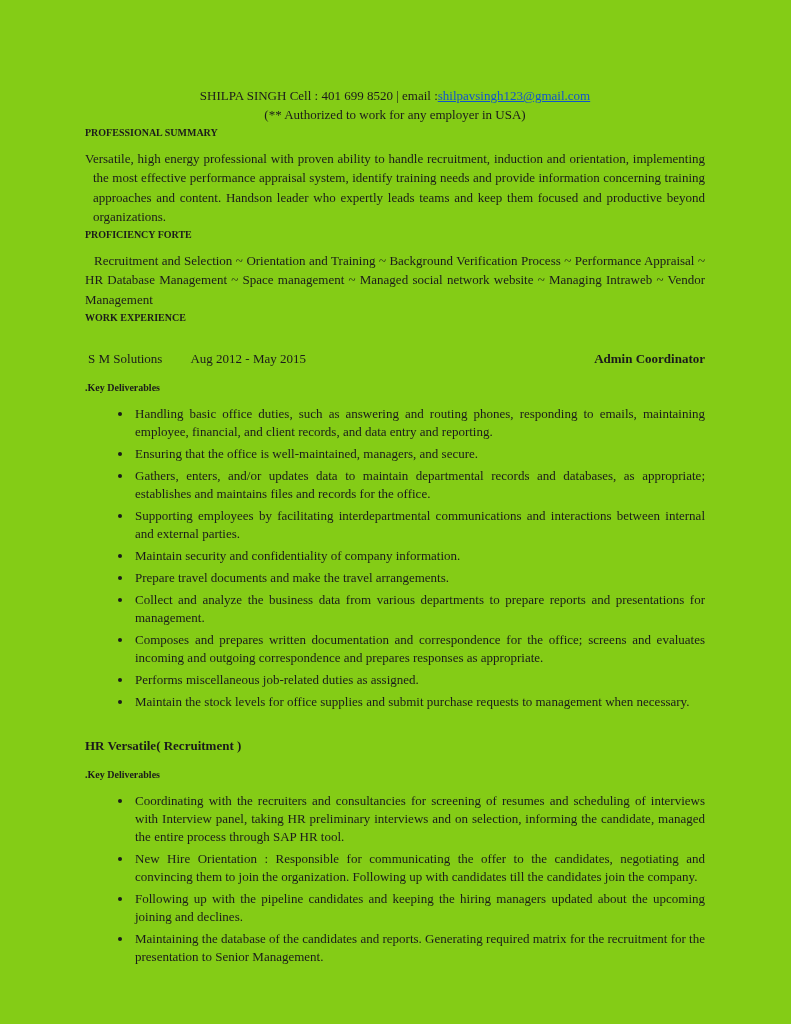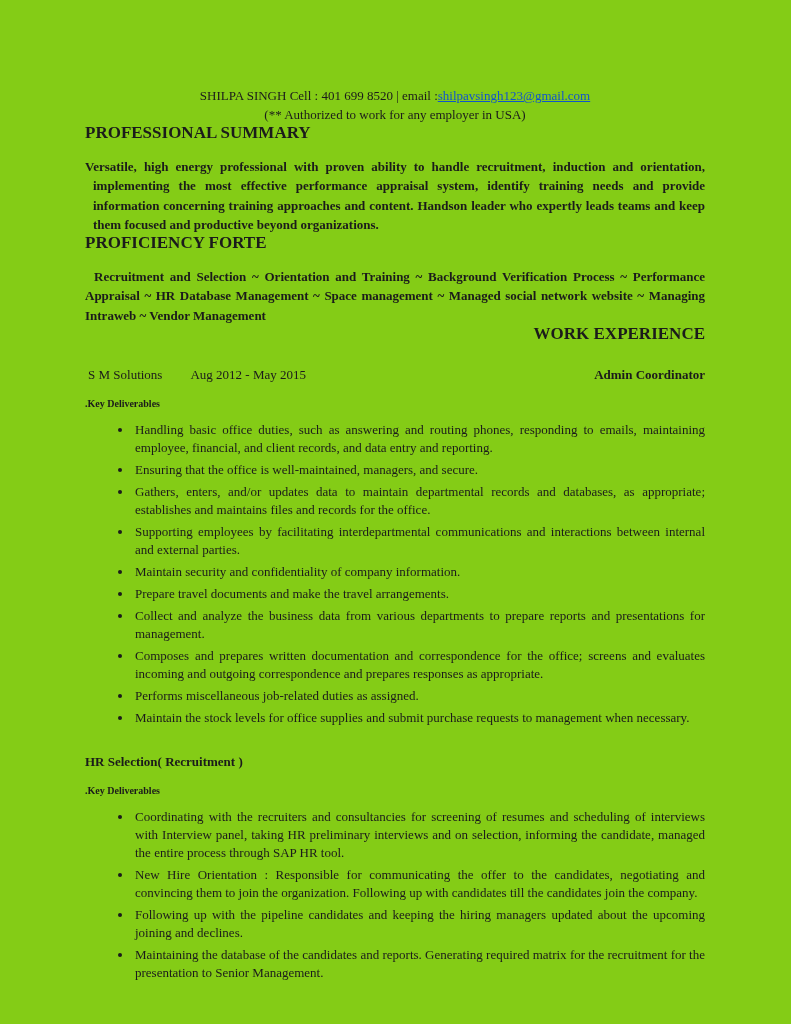--- a/index.html
+++ b/index.html
@@ -16,33 +16,32 @@
     font-size: 13px;
     color: #1b1b1b;
   }
   .doc-header { text-align: center; line-height: 19px; }
   .doc-header .email-link {
     color: #1155CC;
     text-decoration: underline;
     cursor: pointer;
   }
   h2.section {
-    font-size: 17px;
+    font-size: 10px;
     font-weight: bold;
     margin: 0;
     line-height: 17px;
   }
   .h-summary { margin-top: 32px; }
   .h-forte { margin-top: 15px; }
-  .h-work { margin-top: 14px; text-align: right; }
+  .h-work { margin-top: 14px; }
   p.body-text {
-    margin: 16px 0 0 0;
+    margin: 8px 0 0 0;
     text-align: justify;
     line-height: 19.3px;
-    font-weight: bold;
   }
   p.summary { padding-left: 8px; text-indent: -8px; }
   p.forte { text-indent: 9px; }
   .job-row {
     display: flex;
     justify-content: space-between;
     align-items: baseline;
     line-height: 18px;
     margin-top: 24px;
   }
@@ -107,21 +106,21 @@
         <li>Prepare travel documents and make the travel arrangements.</li>
         <li>Collect and analyze the business data from various departments to prepare reports and presentations for management.</li>
         <li>Composes and prepares written documentation and correspondence for the office; screens and evaluates incoming and outgoing correspondence and prepares responses as appropriate.</li>
         <li>Performs miscellaneous job-related duties as assigned.</li>
         <li>Maintain the stock levels for office supplies and submit purchase requests to management when necessary.</li>
       </ul>
   </section>
 
   <section class="job job2">
     <div class="job-row">
-      <div class="job-role">HR Selection( Recruitment )</div>
+      <div class="job-role">HR Versatile( Recruitment )</div>
     </div>
     <h3 class="kd">.Key Deliverables</h3>
     <ul class="bullets">
 
     <li>Coordinating with the recruiters and consultancies for screening of resumes and scheduling of interviews with Interview panel, taking HR preliminary interviews and on selection, informing the candidate, managed the entire process through SAP HR tool.</li>
         <li>New Hire Orientation : Responsible for communicating the offer to the candidates, negotiating and convincing them to join the organization. Following up with candidates till the candidates join the company.</li>
         <li>Following up with the pipeline candidates and keeping the hiring managers updated about the upcoming joining and declines.</li>
         <li>Maintaining the database of the candidates and reports. Generating required matrix for the recruitment for the presentation to Senior Management.</li>
       </ul>
   </section>

